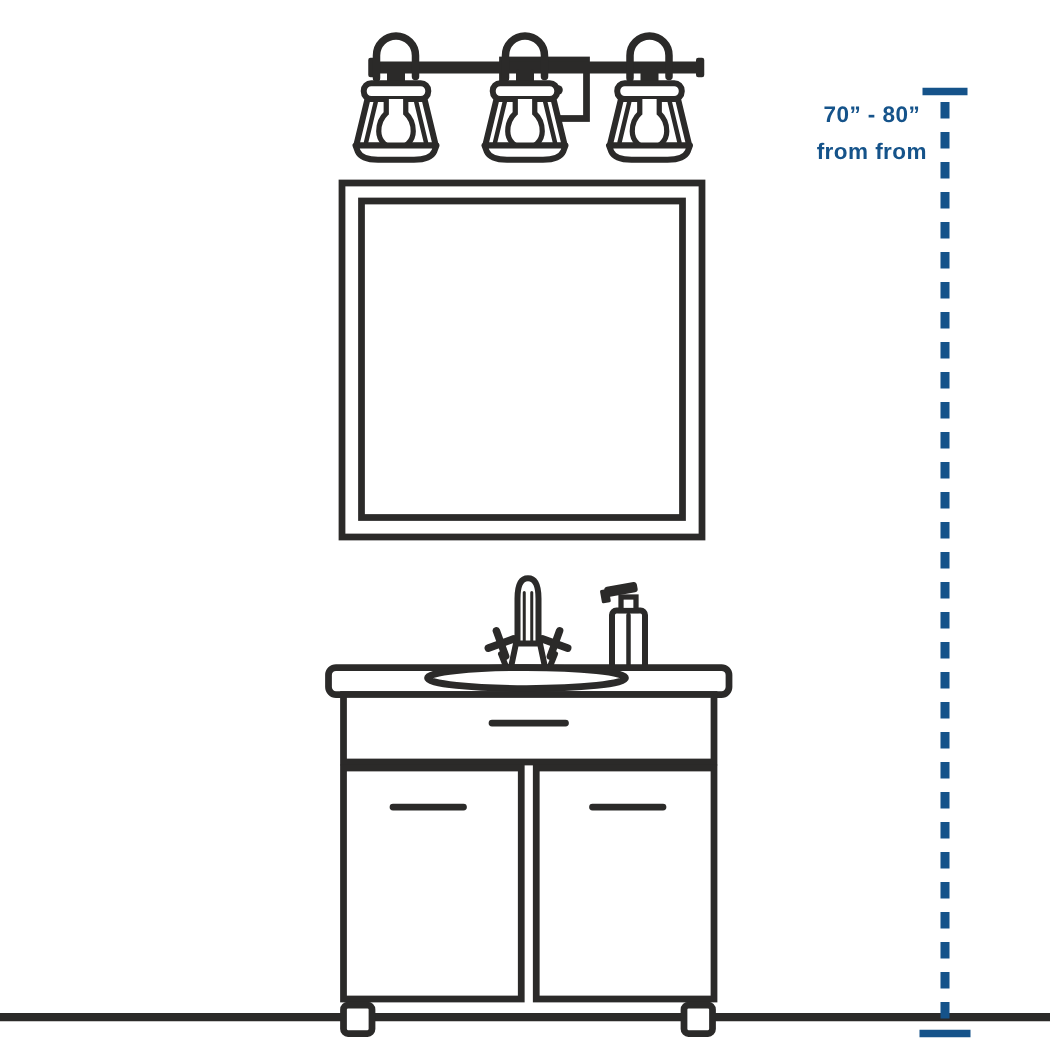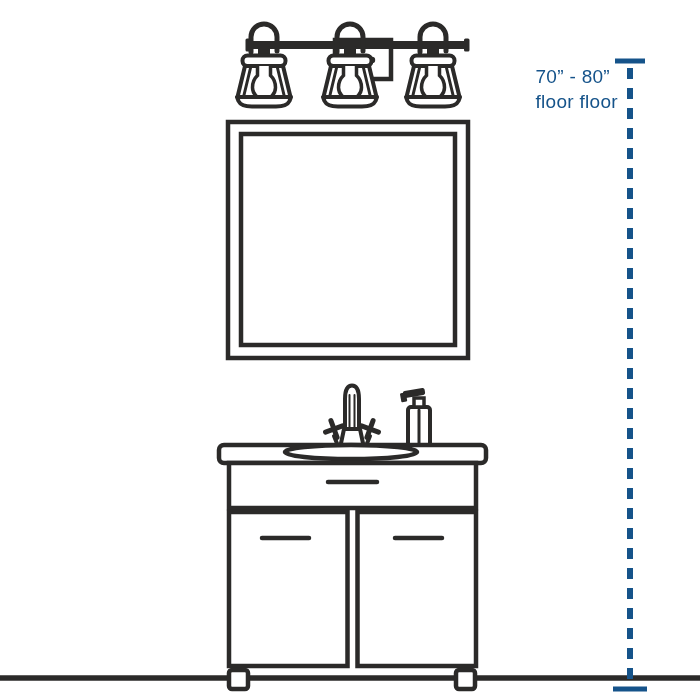--- a/index.html
+++ b/index.html
@@ -4,22 +4,22 @@
 <style>
   :root{ --ink:#2b2a29; --accent:#15538a; --bg:#ffffff; }
   html,body{ margin:0; padding:0; }
   .stage{ position:relative; width:700px; height:700px; background:var(--bg); overflow:hidden;
           font-family:"Liberation Sans", sans-serif; }
   .stage svg{ position:absolute; left:0; top:0; }
   .ln{ stroke:var(--ink); fill:none; stroke-width:4.5; stroke-linecap:round; }
   .fw{ stroke:var(--ink); fill:#ffffff; stroke-width:4.5; }
   .dk{ fill:var(--ink); stroke:none; }
   .blue{ stroke:var(--accent); fill:none; }
-  .annotation{ position:absolute; top:64px; right:82px; text-align:left;
-               color:var(--accent); font-weight:normal; font-size:19px; line-height:25px;
+  .annotation{ position:absolute; top:64px; right:82px; text-align:center;
+               color:var(--accent); font-weight:bold; font-size:15px; line-height:25px;
                letter-spacing:.3px; white-space:nowrap; }
   .annotation span{ display:block; }
 </style>
 </head>
 <body>
 
 <div class="stage">
   <svg width="700" height="700" viewBox="0 0 700 700">
     <defs>
       <g id="lamp">
@@ -102,15 +102,15 @@
 
     <g>
       <line class="blue" style="stroke-width:5" x1="615" y1="61" x2="645" y2="61"></line>
       <line class="blue" style="stroke-width:6;stroke-dasharray:11 9" x1="630" y1="68" x2="630" y2="683"></line>
       <line class="blue" style="stroke-width:5" x1="613" y1="689" x2="647" y2="689"></line>
     </g>
   </svg>
 
   <div class="annotation">
     <span>70” - 80”</span>
-    <span>floor floor</span>
+    <span>from from</span>
   </div>
 </div>
 
 </body></html>

